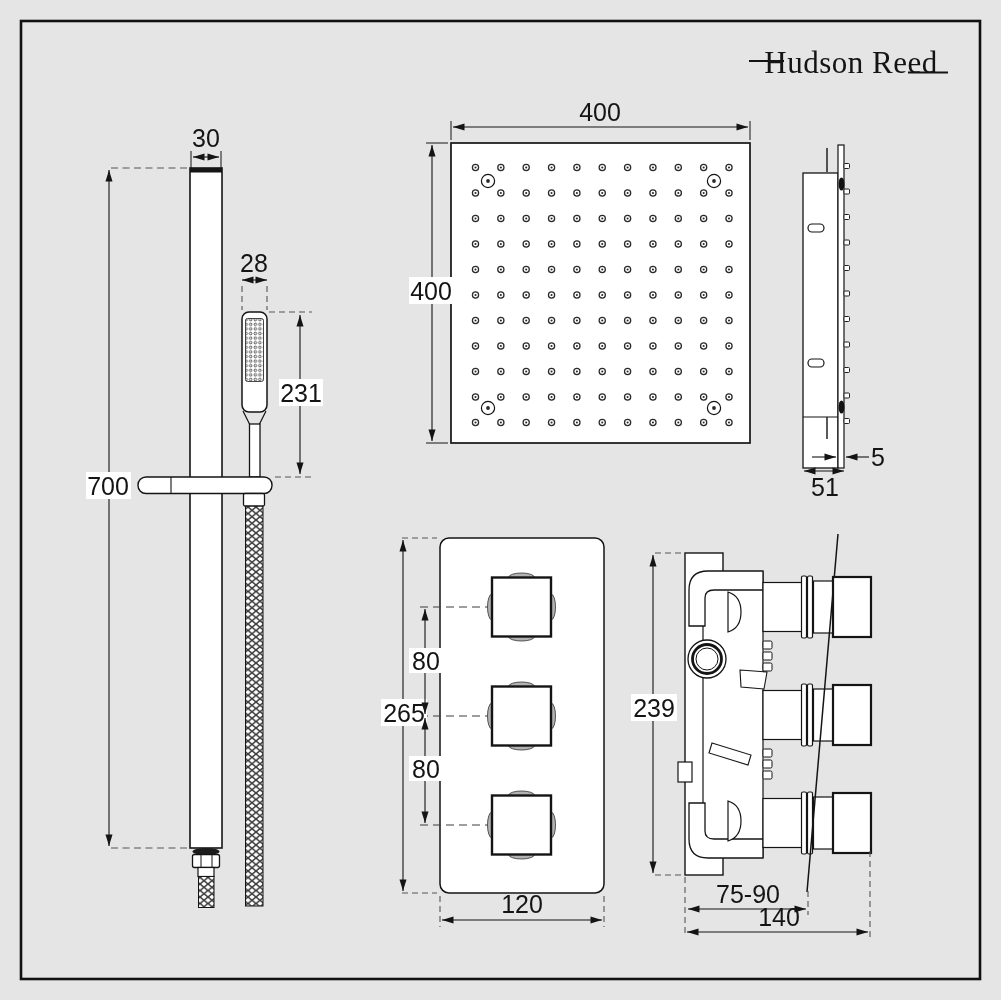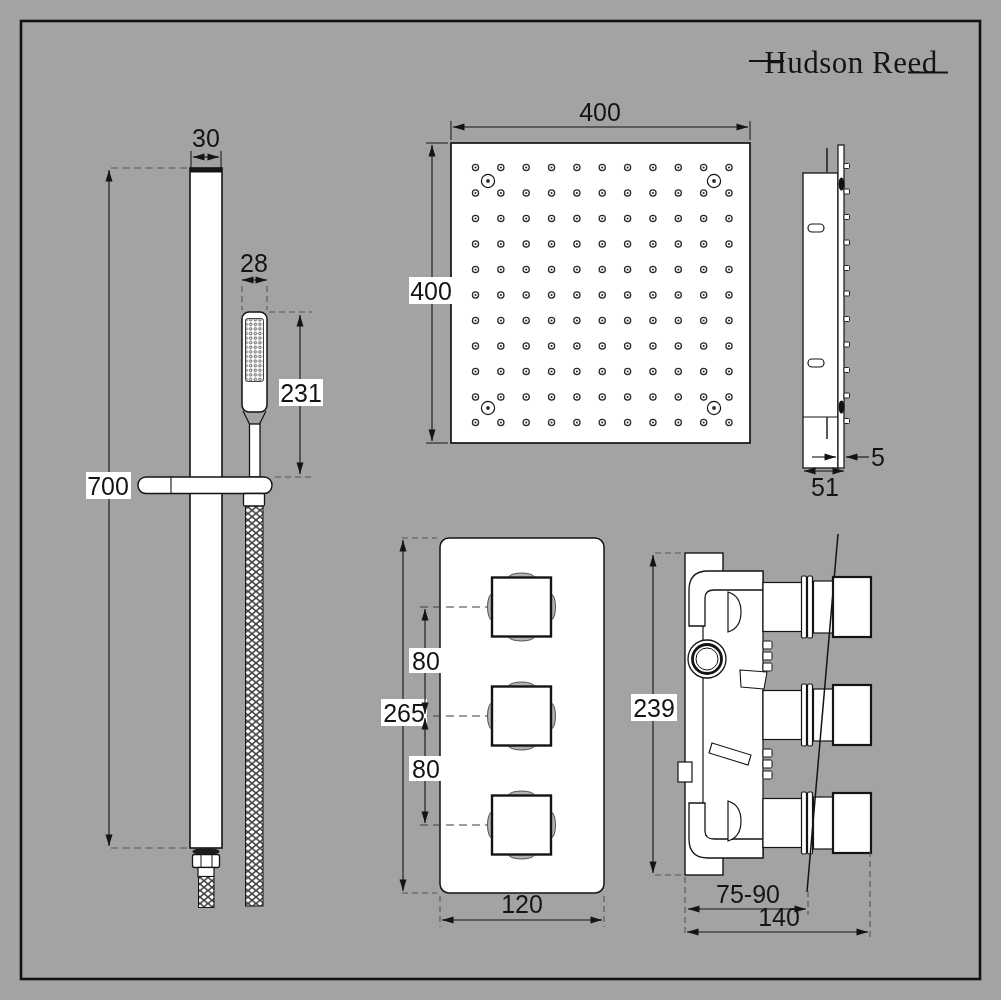--- a/index.html
+++ b/index.html
@@ -1,16 +1,16 @@
 <!DOCTYPE html>
 <html><head>
 <meta charset="utf-8">
 <style>
   html,body{margin:0;padding:0;background:#ffffff;}
-  .canvas{position:relative;width:1001px;height:1000px;background:#a3a3a3;overflow:hidden;}
+  .canvas{position:relative;width:1001px;height:1000px;background:#e5e5e5;overflow:hidden;}
   svg{display:block;}
   text{font-family:"Liberation Sans","DejaVu Sans",sans-serif;fill:#141414;}
   .dim{font-size:25px;text-anchor:middle;}
   .logo{font-family:"Liberation Serif","DejaVu Serif",serif;font-size:31px;letter-spacing:.5px;text-anchor:middle;}
 </style>
 </head>
 <body>
 
 <div class="canvas">
 <svg width="1001" height="1000" viewBox="0 0 1001 1000">

